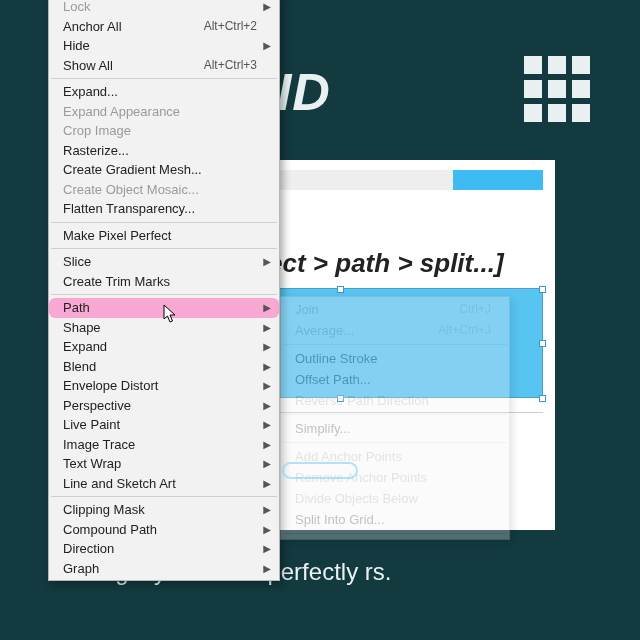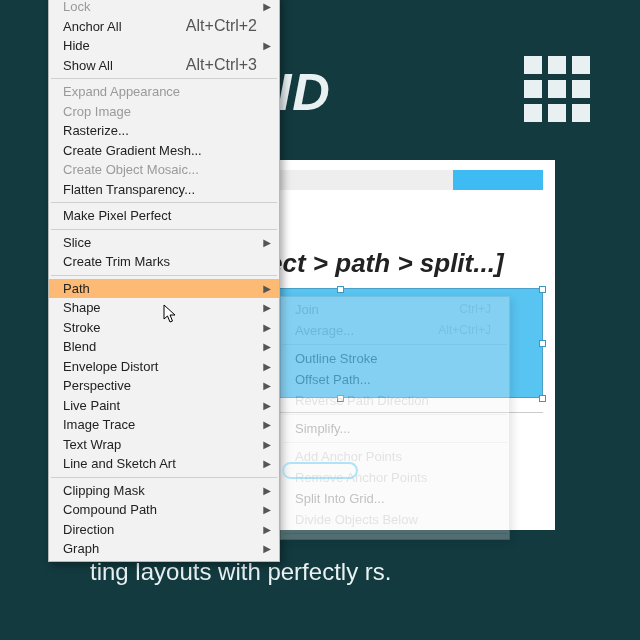--- a/index.html
+++ b/index.html
@@ -55,23 +55,23 @@
     position: absolute; top: -6px; left: 48px;
     width: 232px; background: #f2f2f2;
     border: 1px solid #b8b8b8;
     box-shadow: 3px 3px 8px rgba(0,0,0,.35);
     font-size: 13px; color: #222;
     padding: 2px 0;
   }
   .mi { position: relative; display:flex; align-items:center;
         padding: 2.5px 22px 2.5px 14px; height: 19.5px; white-space: nowrap; cursor: default; }
   .mi.disabled { color: #9a9a9a; }
-  .mi .shortcut { margin-left:auto; color:#555; font-size:16px; }
+  .mi .shortcut { margin-left:auto; color:#555; font-size:12px; }
   .mi .chev { position:absolute; right:8px; font-size:10px; color:#555; }
-  .mi.sel { background:#fdba74; }
+  .mi.sel { background:#f9a8d4;border-radius:6px; }
   .sep { height:1px; background:#cfcfcf; margin:3px 2px; }
   .cursor {
     position:absolute; top:304px; left:163px; width:14px; height:20px; pointer-events:none;
   }
   
   .submenu {
     position: absolute; top: 296px; left: 280px;
     width: 230px; background: #f2f2f2;
     border: 1px solid #b8b8b8;
     box-shadow: 3px 3px 8px rgba(0,0,0,.35);
@@ -134,20 +134,23 @@
     </div>
     <div class="mi">
       <span>Hide</span>
       <span class="chev">▶</span>
     </div>
     <div class="mi">
       <span>Show All</span>
       <span class="shortcut">Alt+Ctrl+3</span>
     </div>
     <div class="sep"></div>
+    <div class="mi">
+      <span>Expand...</span>
+    </div>
     <div class="mi disabled">
       <span>Expand Appearance</span>
     </div>
     <div class="mi disabled">
       <span>Crop Image</span>
     </div>
     <div class="mi">
       <span>Rasterize...</span>
     </div>
     <div class="mi">
@@ -174,21 +177,21 @@
     <div class="sep"></div>
     <div class="mi sel">
       <span>Path</span>
       <span class="chev">▶</span>
     </div>
     <div class="mi">
       <span>Shape</span>
       <span class="chev">▶</span>
     </div>
     <div class="mi">
-      <span>Stroke</span>
+      <span>Expand</span>
       <span class="chev">▶</span>
     </div>
     <div class="mi">
       <span>Blend</span>
       <span class="chev">▶</span>
     </div>
     <div class="mi">
       <span>Envelope Distort</span>
       <span class="chev">▶</span>
     </div>
@@ -254,25 +257,25 @@
     <div class="smi">
       <span>Simplify...</span>
     </div>
     <div class="ssep"></div>
     <div class="smi disabled">
       <span>Add Anchor Points</span>
     </div>
     <div class="smi disabled">
       <span>Remove Anchor Points</span>
     </div>
+    <div class="smi disabled">
+      <span>Divide Objects Below</span>
+    </div>
     <div class="smi">
       <span>Split Into Grid...</span>
-    </div>
-    <div class="smi disabled">
-      <span>Divide Objects Below</span>
     </div>
     <div class="ssep"></div>
   </div>
 
 <div class="focus-ring"></div>
 
 <svg class="cursor" viewBox="0 0 14 20">
   <path d="M1 1 L1 15 L4.5 12 L7 18 L9.5 17 L7 11 L12 11 Z" fill="#fff" stroke="#000" stroke-width="1"></path>
 </svg>
 

